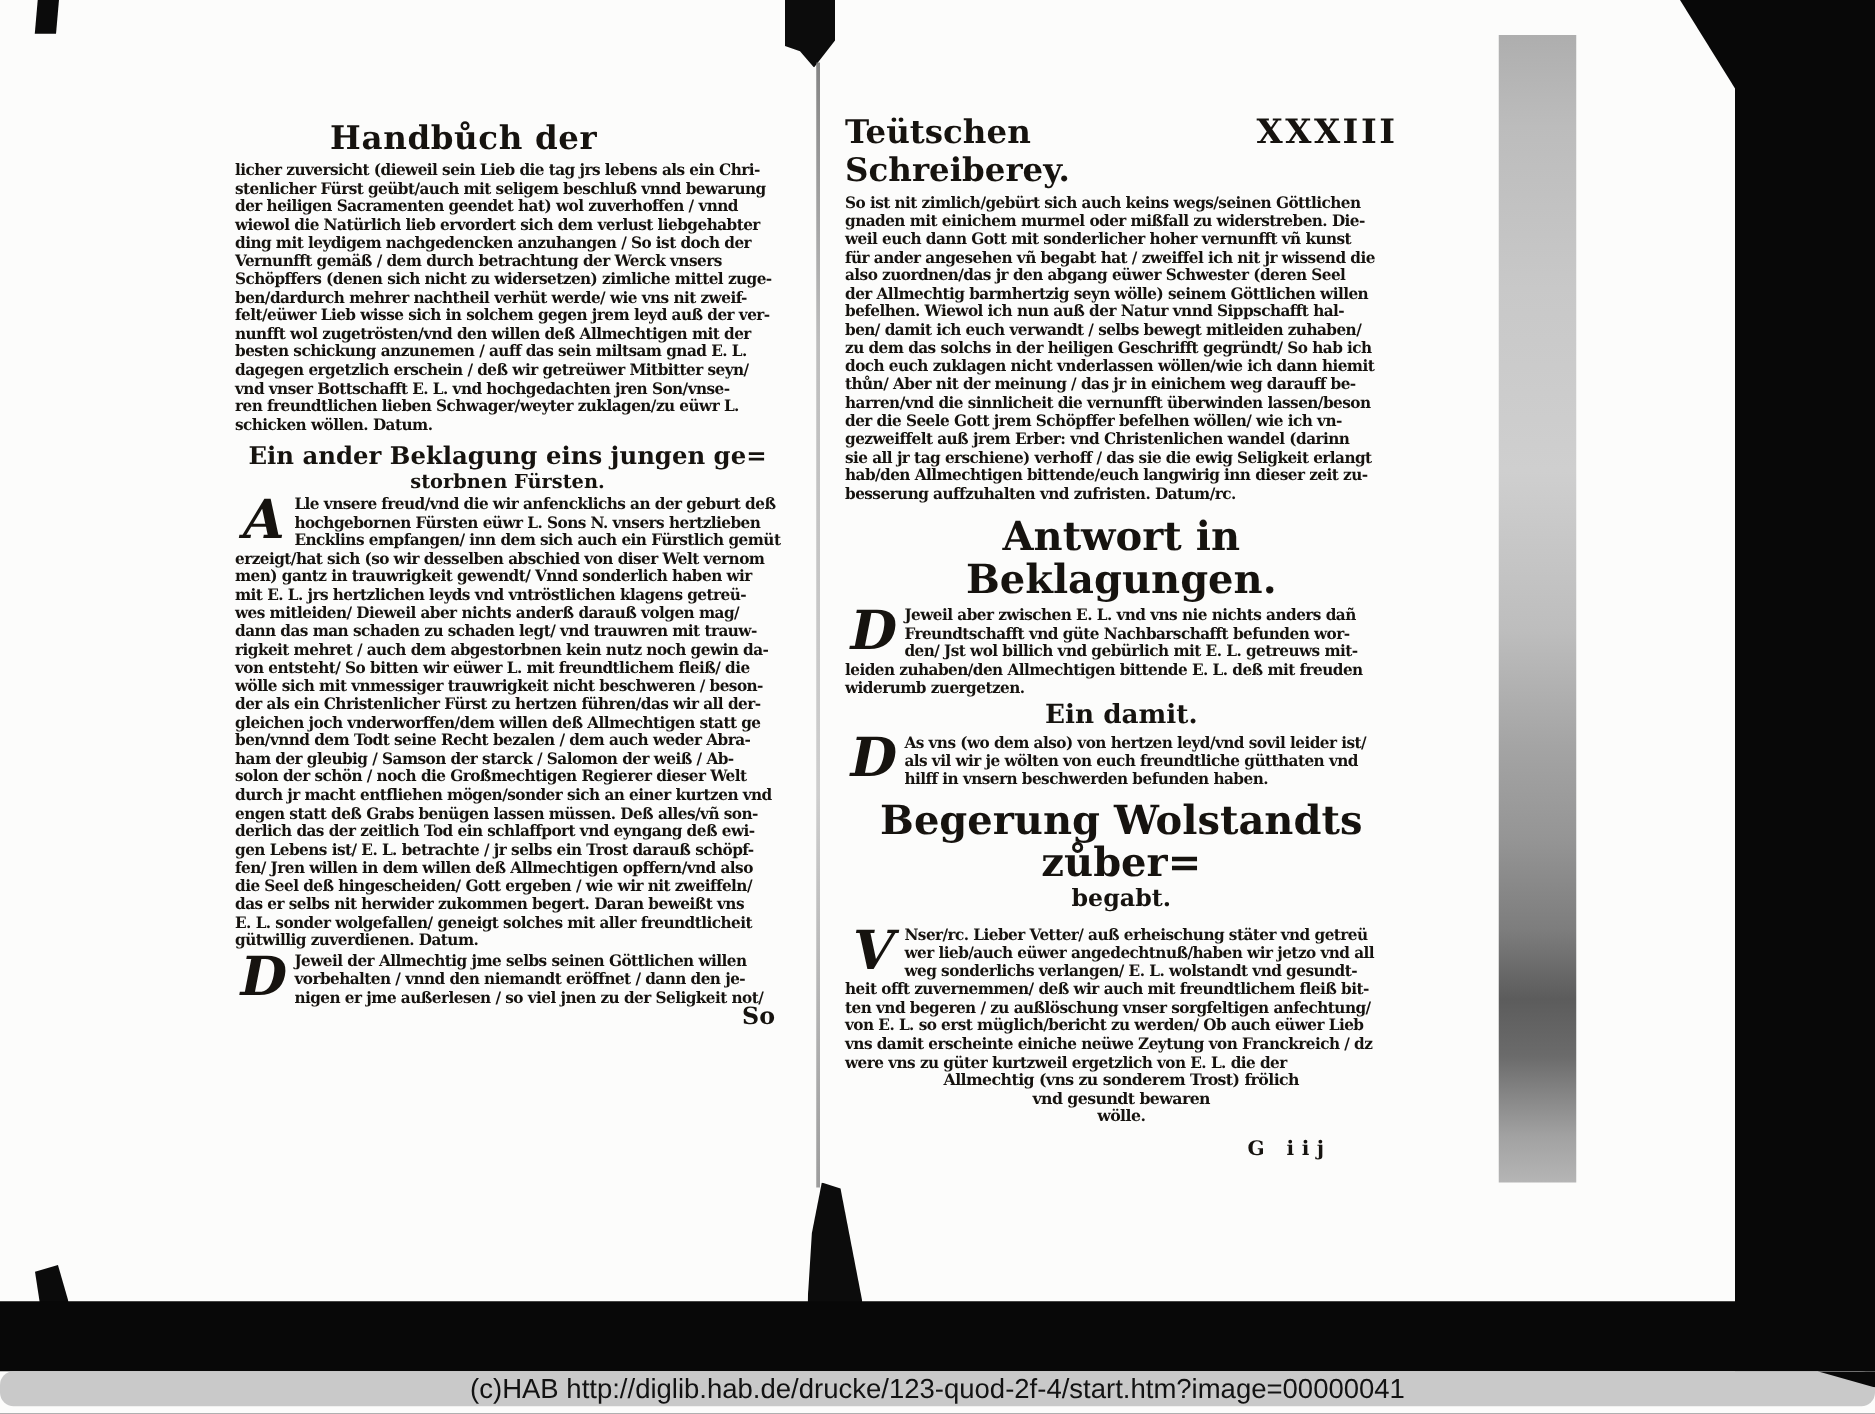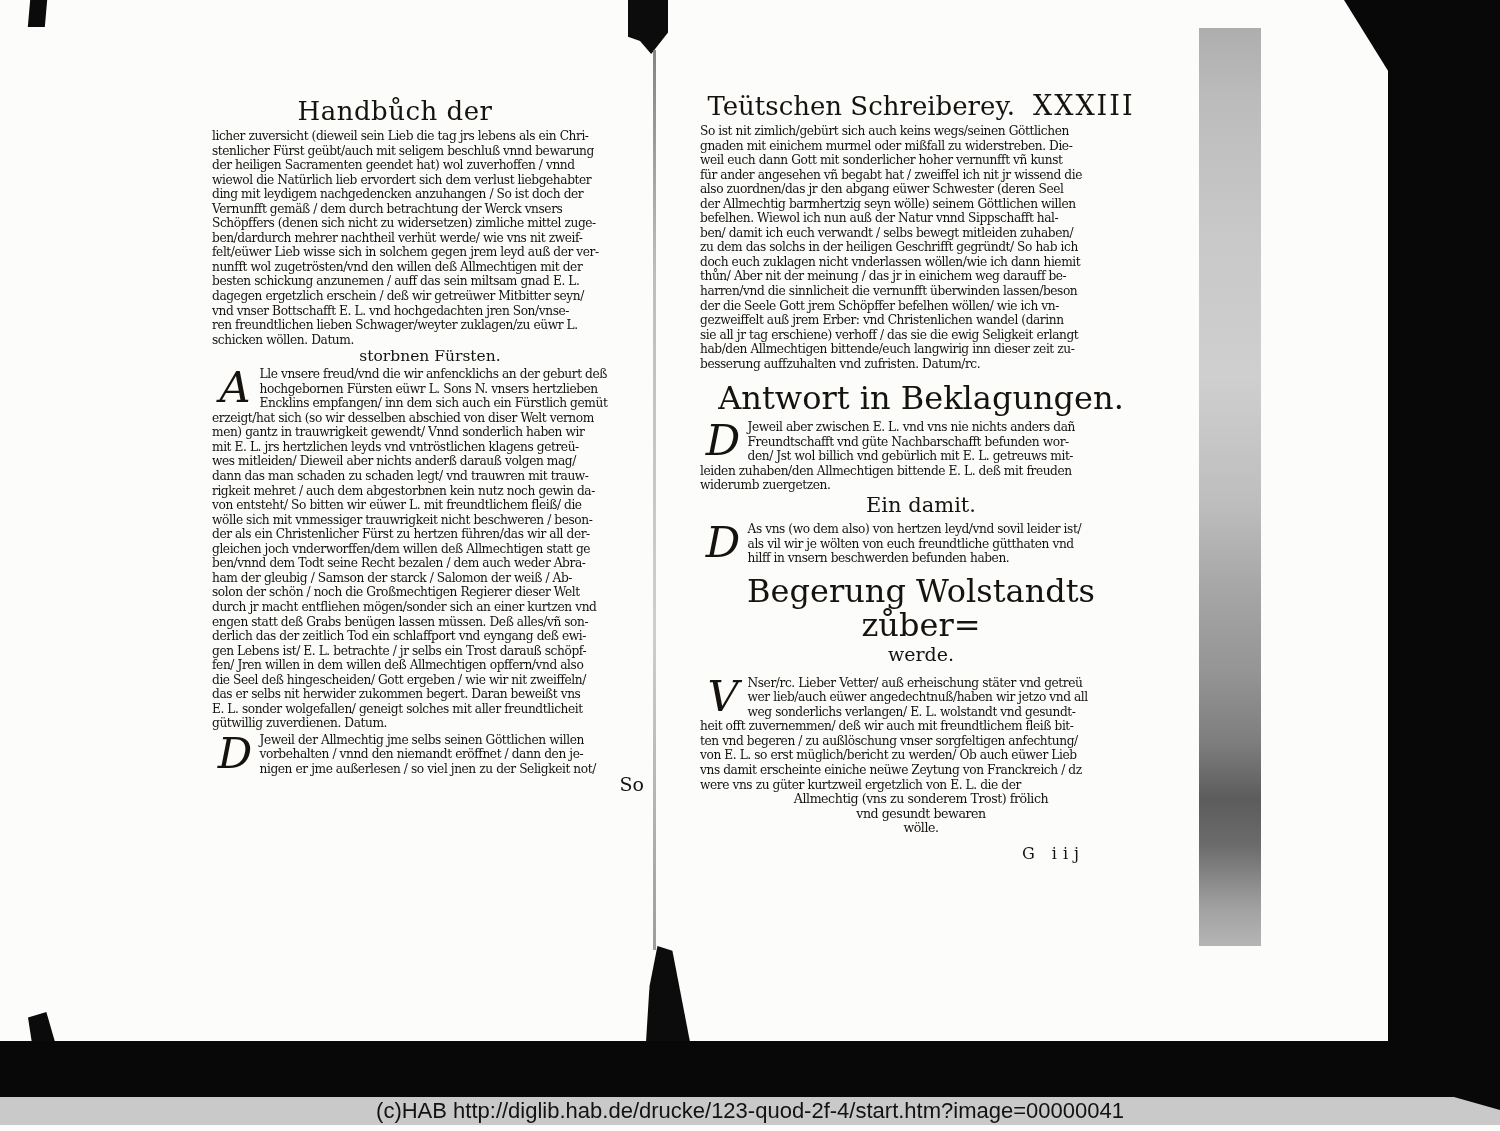--- a/index.html
+++ b/index.html
@@ -3,21 +3,21 @@
 <meta charset="utf-8">
 <style>
   html,body { margin:0; padding:0; background:#444; }
   .stage {
     position:relative; width:1500px; height:1131px;
     background:#fcfcfb; overflow:hidden;
     font-family:"DejaVu Serif", serif;
     color:#16130f;
   }
   
-  .page-col { position:absolute; font-weight:normal;margin-left:24px; }
+  .page-col { position:absolute; font-weight:bold; }
   .col-left  { left:188px; top:96px;  width:436px; }
   .col-right { left:676px; top:90px;  width:442px; }
 
   .tline {
     font-size:12.6px; line-height:14.55px; white-space:nowrap;
     letter-spacing:-0.45px; transform:scaleX(0.97); transform-origin:left;
   }
   .center-lines .tline { transform:none; text-align:center; white-space:normal; }
 
   .h-main   { text-align:center; font-size:26px; line-height:31px; letter-spacing:0.5px; }
@@ -56,21 +56,21 @@
   .band-right      { left:1388px; top:0;     width:112px; height:1097px; background:#080808; }
   .wedge-top-right { left:1344px; top:0;     width:46px;  height:74px;  background:#080808;
                      clip-path:polygon(0 0,100% 0,100% 100%); }
   .band-bottom     { left:0;     top:1041px; width:1500px; height:56px; background:#080808; }
 
   
   .caption-bar {
     position:absolute; left:0; top:1097px; width:1500px; height:28px;
     background:#c9c9c9; display:flex; align-items:center; justify-content:center;
     font-family:"Liberation Sans", sans-serif; font-weight:normal;
-    font-size:22px; color:#121212;
+    font-size:22px; color:#121212;border-radius:11px;
   }
   .caption-notch { left:1454px; top:1097px; width:46px; height:13px; background:#080808;
                    clip-path:polygon(0 0,100% 0,100% 100%); }
 </style>
 </head>
 <body>
 
 <div class="stage">
 
   <div class="artifact mark-top-left"></div>
@@ -99,20 +99,21 @@
           <div class="tline">felt/eüwer Lieb wisse sich in solchem gegen jrem leyd auß der ver-</div>
           <div class="tline">nunfft wol zugetrösten/vnd den willen deß Allmechtigen mit der</div>
           <div class="tline">besten schickung anzunemen / auff das sein miltsam gnad E. L.</div>
           <div class="tline">dagegen ergetzlich erschein / deß wir getreüwer Mitbitter seyn/</div>
           <div class="tline">vnd vnser Bottschafft E. L. vnd hochgedachten jren Son/vnse-</div>
           <div class="tline">ren freundtlichen lieben Schwager/weyter zuklagen/zu eüwr L.</div>
           <div class="tline">schicken wöllen. Datum.</div>
         </div>
     </div>
 
+    <div class="h-sub1">Ein ander Beklagung eins jungen ge=</div>
     <div class="h-sub2">storbnen Fürsten.</div>
 
     <div class="para">
       <span class="dropcap">A</span>
       <div>
           <div class="tline">Lle vnsere freud/vnd die wir anfencklichs an der geburt deß</div>
           <div class="tline">hochgebornen Fürsten eüwr L. Sons N. vnsers hertzlieben</div>
           <div class="tline">Encklins empfangen/ inn dem sich auch ein Fürstlich gemüt</div>
           <div class="tline">erzeigt/hat sich (so wir desselben abschied von diser Welt vernom</div>
           <div class="tline">men) gantz in trauwrigkeit gewendt/ Vnnd sonderlich haben wir</div>
@@ -198,21 +199,21 @@
     <div class="para" style="margin-top:4px;">
       <span class="dropcap">D</span>
       <div>
           <div class="tline">As vns (wo dem also) von hertzen leyd/vnd sovil leider ist/</div>
           <div class="tline">als vil wir je wölten von euch freundtliche gütthaten vnd</div>
           <div class="tline">hilff in vnsern beschwerden befunden haben.</div>
         </div>
     </div>
 
     <div class="h-big" style="margin-top:8px;">Begerung Wolstandts zůber=</div>
-    <div class="h-med" style="font-size:19px;">werde.</div>
+    <div class="h-med" style="font-size:19px;">begabt.</div>
 
     <div class="para" style="margin-top:9px;">
       <span class="dropcap">V</span>
       <div>
           <div class="tline">Nser/rc. Lieber Vetter/ auß erheischung stäter vnd getreü</div>
           <div class="tline">wer lieb/auch eüwer angedechtnuß/haben wir jetzo vnd all</div>
           <div class="tline">weg sonderlichs verlangen/ E. L. wolstandt vnd gesundt-</div>
           <div class="tline">heit offt zuvernemmen/ deß wir auch mit freundtlichem fleiß bit-</div>
           <div class="tline">ten vnd begeren / zu außlöschung vnser sorgfeltigen anfechtung/</div>
           <div class="tline">von E. L. so erst müglich/bericht zu werden/ Ob auch eüwer Lieb</div>

